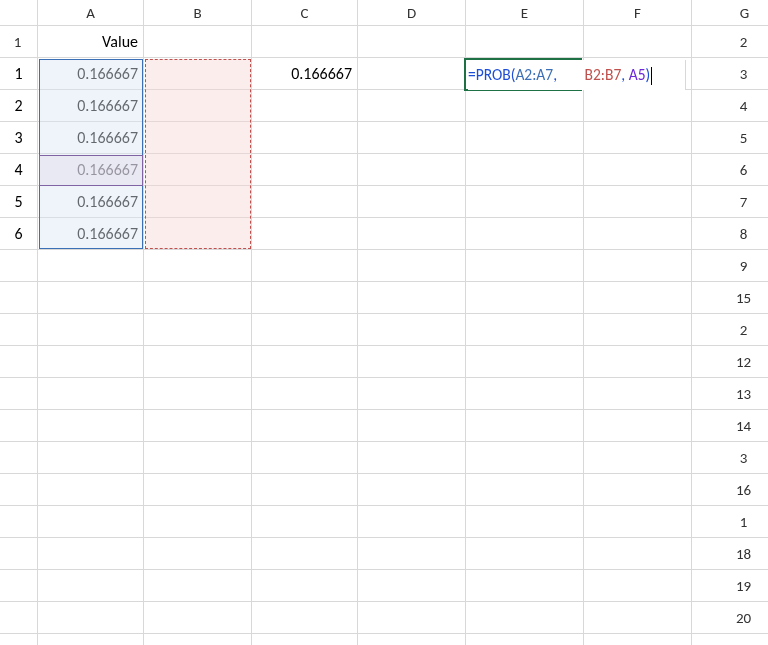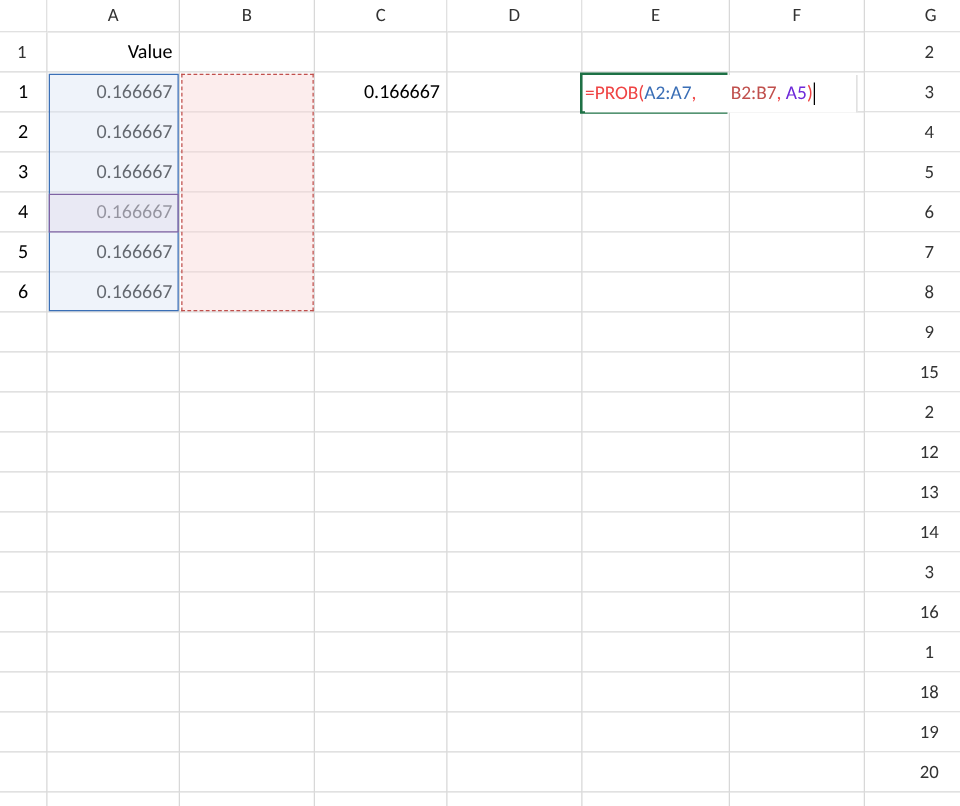--- a/index.html
+++ b/index.html
@@ -7,21 +7,21 @@
     .sheet { display: grid; grid-template-columns: 38px 106px 108px 106px 108px 118px 108px 106px; position: relative; user-select: none; }
     .hdr { background: #fff; border-right: 1px solid #d8d8d8; border-bottom: 1px solid #d8d8d8; text-align: center; color: #333; height: 26px; line-height: 26px; font-size: 15px; }
     .rh { background: #fff; border-right: 1px solid #d8d8d8; border-bottom: 1px solid #d8d8d8; text-align: center; color: #333; height: 32px; line-height: 32px; padding-right: 2px; font-size: 15px; }
     .cell { border-right: 1px solid #d8d8d8; border-bottom: 1px solid #d8d8d8; height: 32px; line-height: 32px; padding: 0 5px; text-align: right; color: #000; font-size: 16px; }
     .colA { text-align: center; }
     .rangeA { position: absolute; left: 39px; top: 59px; width: 104px; height: 190px; border: 1px solid #3b6fb6; background: rgba(220, 228, 244, 0.45); pointer-events: none; }
     .rangeB { position: absolute; left: 145px; top: 59px; width: 106px; height: 190px; border: 1px dashed #c0504d; background: rgba(248, 216, 214, 0.45); pointer-events: none; }
     .rangeA5 { position: absolute; left: 39px; top: 155px; width: 104px; height: 31px; border: 1px solid #7f63a3; background: rgba(225, 218, 236, 0.4); pointer-events: none; }
     .selE { position: absolute; left: 464px; top: 58px; width: 118px; height: 33px; border: 2px solid #1e7145; pointer-events: none; }
     .formula { position: absolute; left: 468px; top: 60px; height: 30px; line-height: 30px; font-size: 15.5px; background: #fff; white-space: nowrap; z-index: 5; border-right: 1px solid #d8d8d8; padding-right: 4px; width: 218px; }
-    .formula .fn { color: #ef4444; }
+    .formula .fn { color: #1d4ed8; }
     .formula .r1 { color: #3b6fb6; }
     .formula .r2 { color: #c0504d; padding-left: 24px; }
     .formula .r3 { color: #6d28d9; }
     .formula .cursor { display: inline-block; width: 0; height: 18px; border-left: 1px solid #000; vertical-align: middle; margin-left: 1px; animation: blink 1s step-end infinite; }
     @keyframes blink { 50% { opacity: 0; } }
   </style>
 </head>
 <body>
 
 <div class="sheet">

